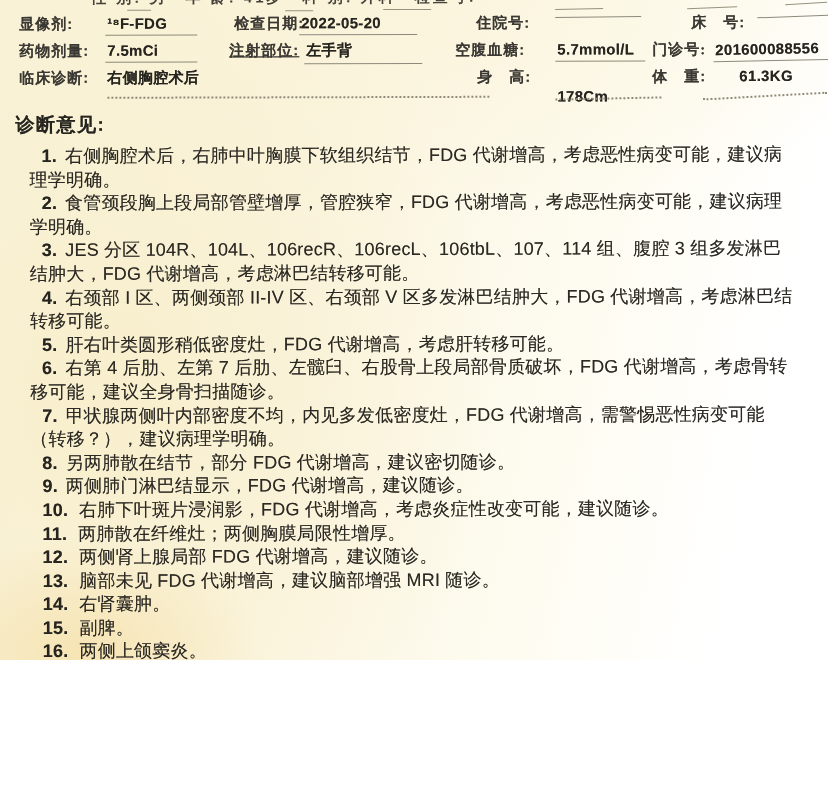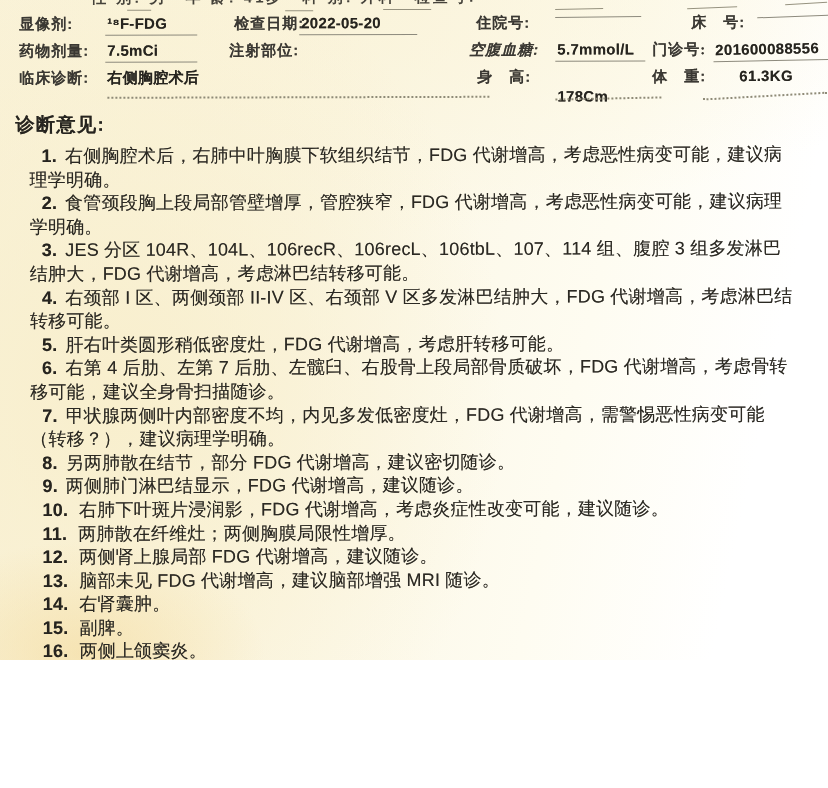--- a/index.html
+++ b/index.html
@@ -59,22 +59,23 @@
       <span class="val" style="left:300px;min-width:112px;">2022-05-20</span>
       <span class="lbl" style="left:477px;">住院号:</span>
       <span class="val" style="left:556px;min-width:80px;transform:rotate(-0.6deg);"></span>
       <span class="lbl" style="left:692px;">床　号:</span>
       <span class="val" style="left:758px;min-width:66px;transform:rotate(-2deg);"></span>
     </div>
 
     <div class="hdr-row" style="top:41px;">
       <span class="lbl" style="left:20px;">药物剂量:</span>
       <span class="val" style="left:106px;min-width:86px;">7.5mCi</span>
-      <span class="lbl" style="left:230px;">注射部位:</span>
-      <span class="lbl" style="left:470px;font-style:italic;">空腹血糖:</span>
+      <span class="lbl" style="left:230px;text-decoration:underline;">注射部位:</span>
+      <span class="val" style="left:305px;min-width:112px;">左手背</span>
+      <span class="lbl" style="left:456px;">空腹血糖:</span>
       <span class="val" style="left:556px;min-width:84px;">5.7mmol/L</span>
       <span class="lbl" style="left:653px;font-family:Liberation Serif, serif;">门诊号:</span>
       <span class="val" style="left:714px;min-width:110px;transform:rotate(-1deg);">201600088556</span>
     </div>
 
     <div class="hdr-row" style="top:68px;">
       <span class="lbl" style="left:20px;">临床诊断:</span>
       <span class="val noline" style="left:106px;text-align:center;">右侧胸腔术后</span>
       <span class="lbl" style="left:478px;">身　高:</span>
       <span class="val noline" style="left:556px;margin-top:20px;">178Cm</span>

